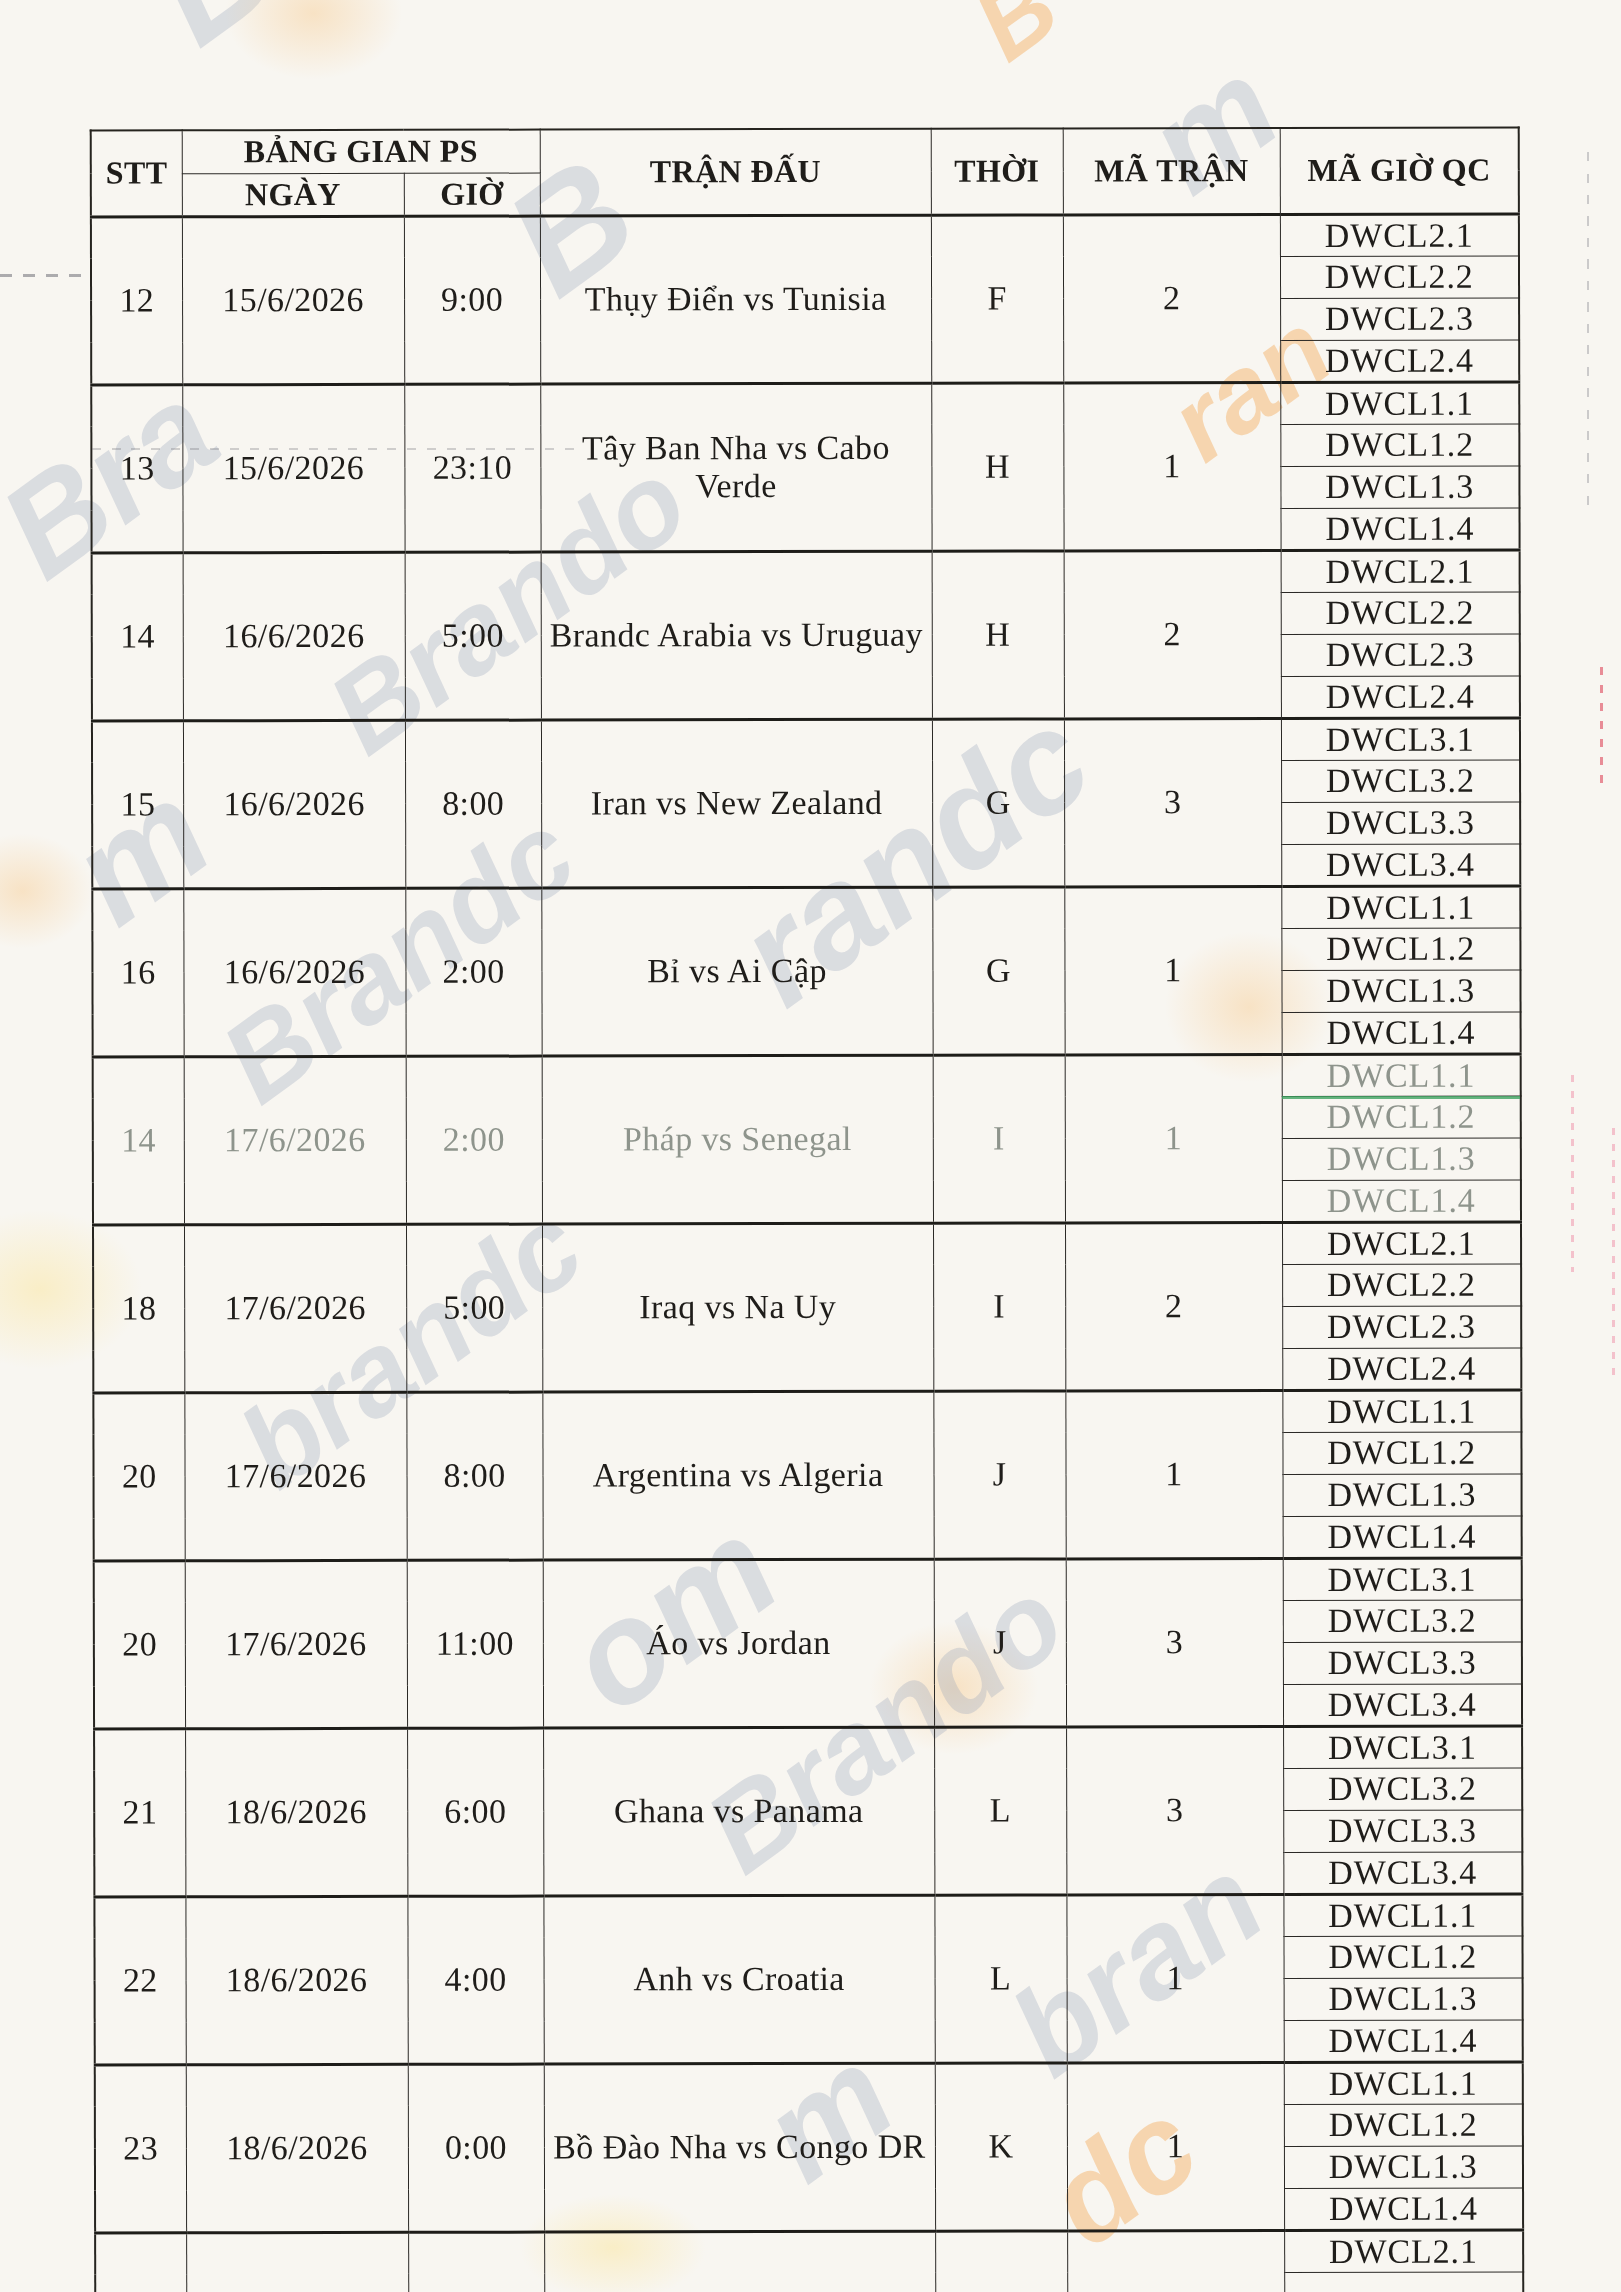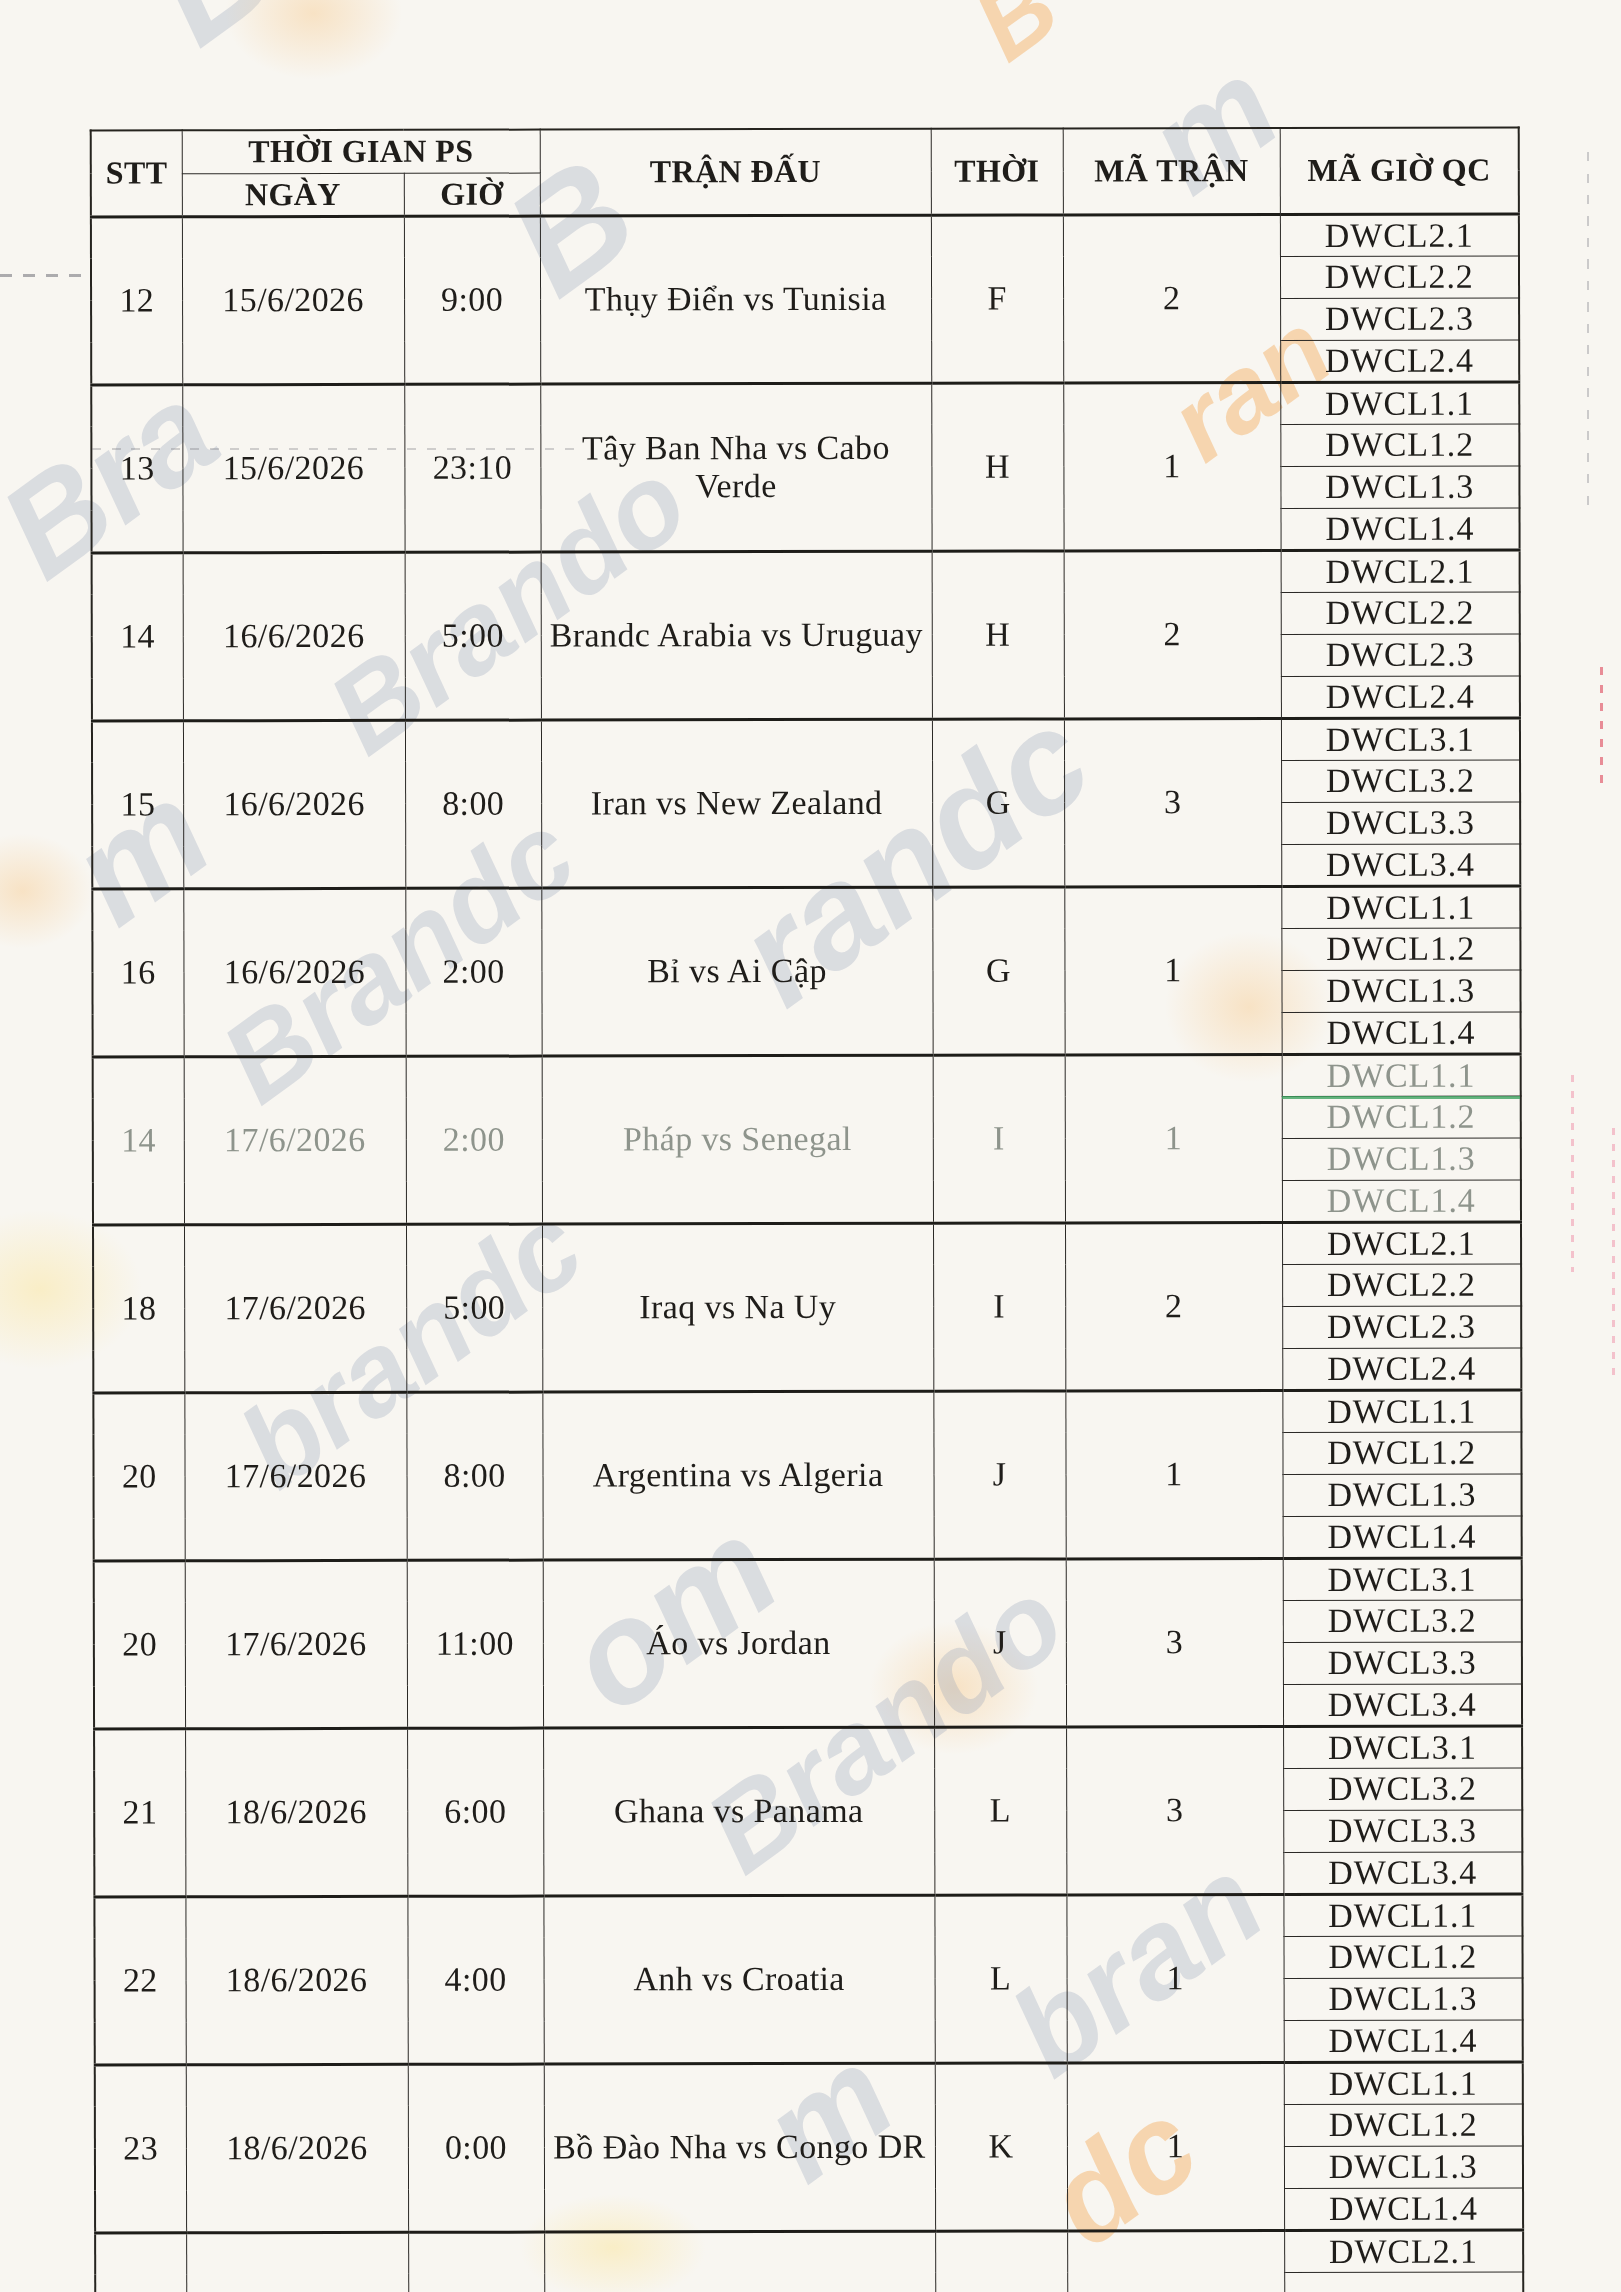--- a/index.html
+++ b/index.html
@@ -122,21 +122,21 @@
       <col style="width:222px">
       <col style="width:136px">
       <col style="width:391px">
       <col style="width:132px">
       <col style="width:217px">
       <col style="width:239px">
     </colgroup>
     <thead>
       <tr class="hdr">
         <th rowspan="2">STT</th>
-        <th colspan="2">THỜI GIAN PS</th>
+        <th colspan="2">BẢNG GIAN PS</th>
         <th rowspan="2">TRẬN ĐẤU</th>
         <th rowspan="2">THỜI</th>
         <th rowspan="2">MÃ TRẬN</th>
         <th rowspan="2">MÃ GIỜ QC</th>
       </tr>
       <tr class="hdr">
         <th>NGÀY</th>
         <th>GIỜ</th>
       </tr>
     </thead>

